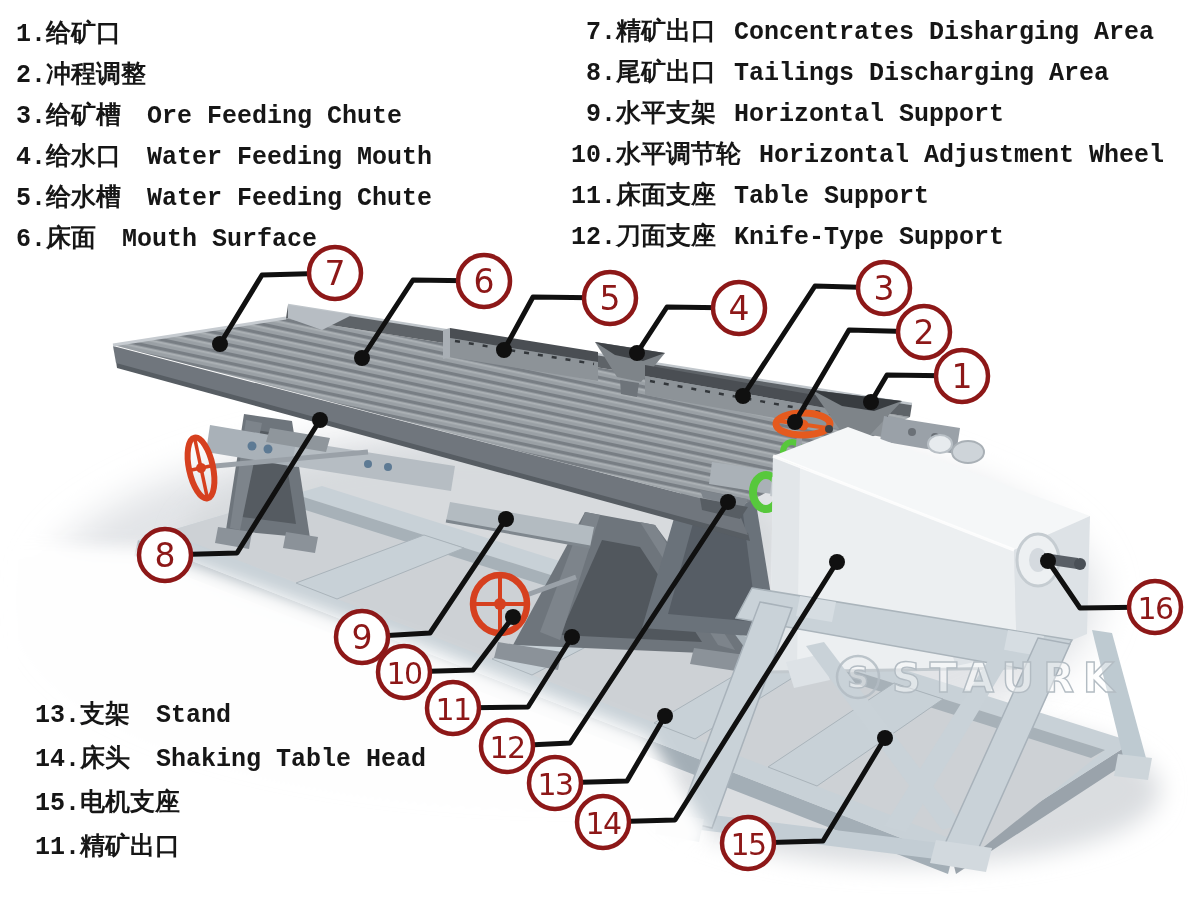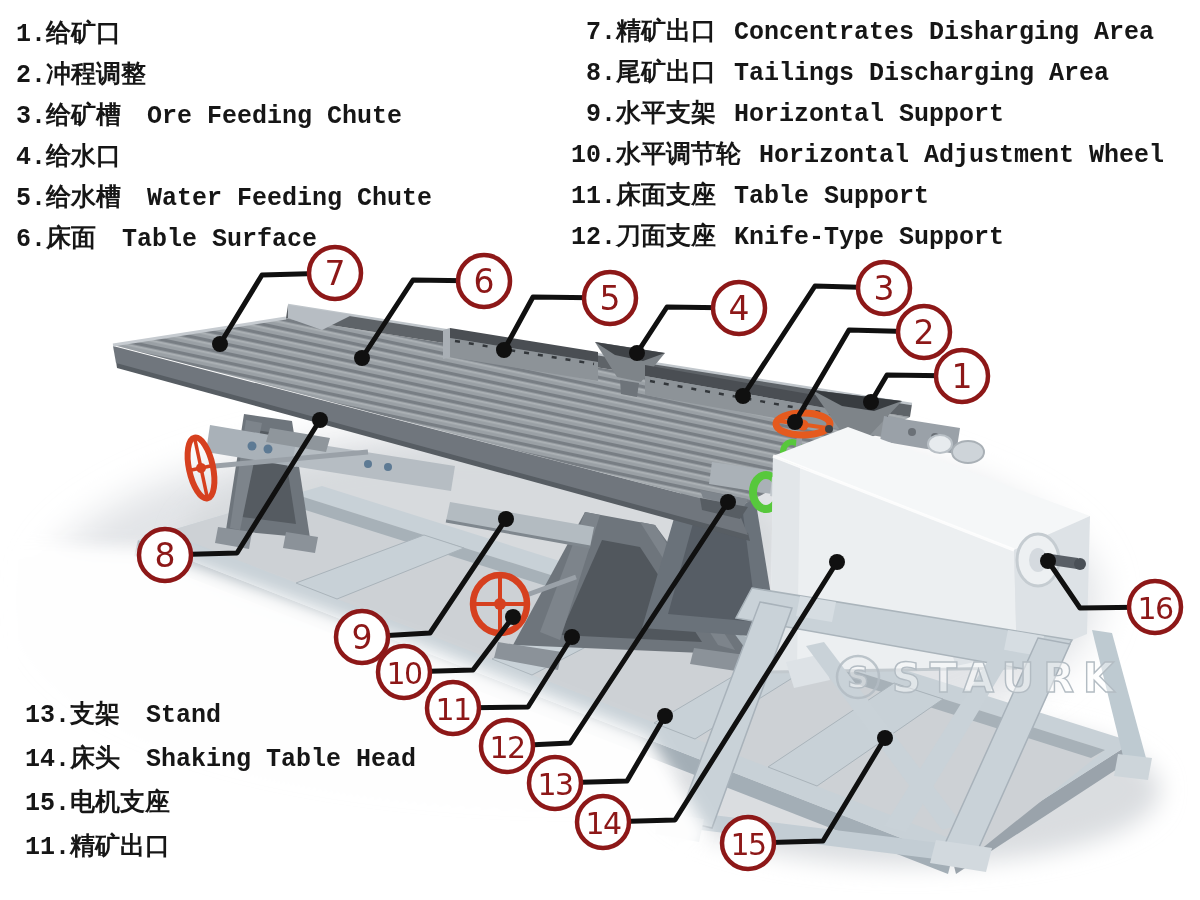--- a/index.html
+++ b/index.html
@@ -350,30 +350,31 @@
         <span class="lg-zh">冲程调整</span>
       </div>
     <div class="lg-item">
         <span class="lg-num">3.</span>
         <span class="lg-zh">给矿槽</span>
         <span class="lg-en">Ore Feeding Chute</span>
       </div>
     <div class="lg-item">
         <span class="lg-num">4.</span>
         <span class="lg-zh">给水口</span>
+        <span class="lg-en">Water Feeding Mouth</span>
       </div>
     <div class="lg-item">
         <span class="lg-num">5.</span>
         <span class="lg-zh">给水槽</span>
         <span class="lg-en">Water Feeding Chute</span>
       </div>
     <div class="lg-item">
         <span class="lg-num">6.</span>
         <span class="lg-zh">床面</span>
-        <span class="lg-en">Table Surface</span>
+        <span class="lg-en">Mouth Surface</span>
       </div>
   </div>
 
   <div class="legend" id="legend-right" style="left:568px;top:14px">
     <div class="lg-item">
         <span class="lg-num">7.</span>
         <span class="lg-zh">精矿出口</span>
         <span class="lg-en">Concentrates Disharging Area</span>
       </div>
     <div class="lg-item">
@@ -396,21 +397,21 @@
         <span class="lg-zh">床面支座</span>
         <span class="lg-en">Table Support</span>
       </div>
     <div class="lg-item">
         <span class="lg-num">12.</span>
         <span class="lg-zh">刀面支座</span>
         <span class="lg-en">Knife-Type Support</span>
       </div>
   </div>
 
-  <div class="legend" id="legend-bottom" style="left:18px;top:697px">
+  <div class="legend" id="legend-bottom" style="left:28px;top:697px">
     <div class="lg-item">
         <span class="lg-num">13.</span>
         <span class="lg-zh">支架</span>
         <span class="lg-en">Stand</span>
       </div>
     <div class="lg-item">
         <span class="lg-num">14.</span>
         <span class="lg-zh">床头</span>
         <span class="lg-en">Shaking Table Head</span>
       </div>

